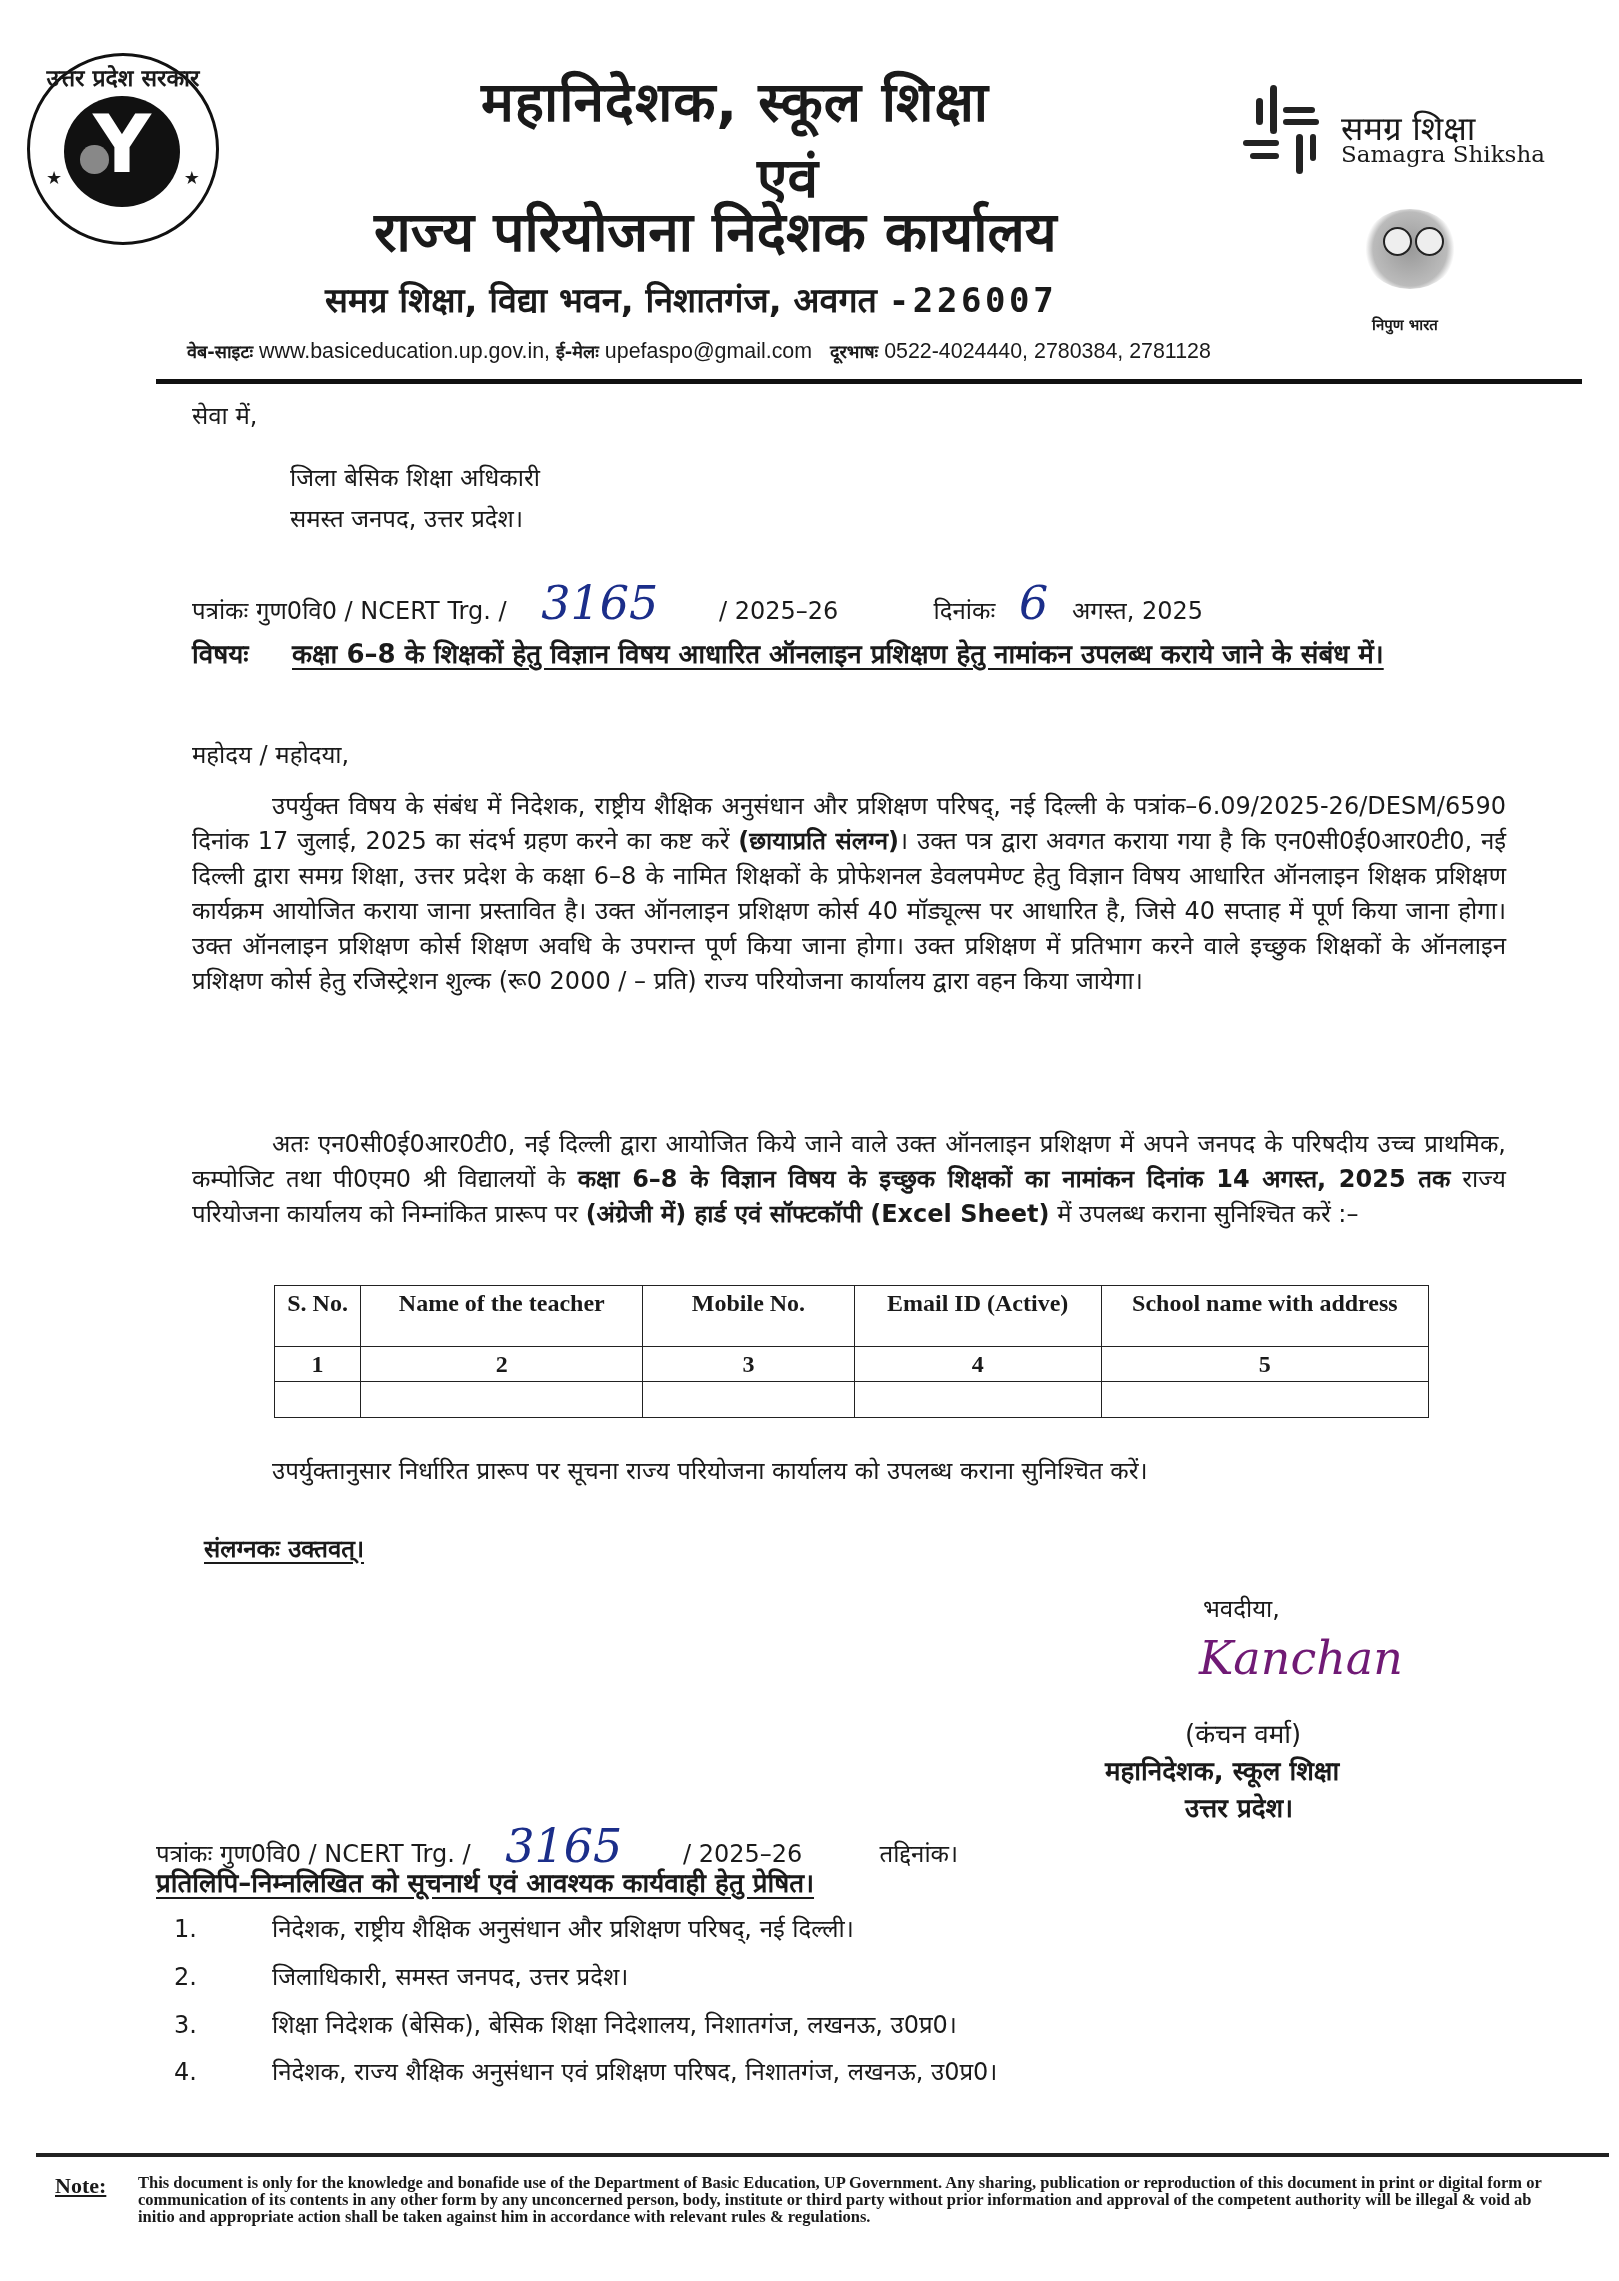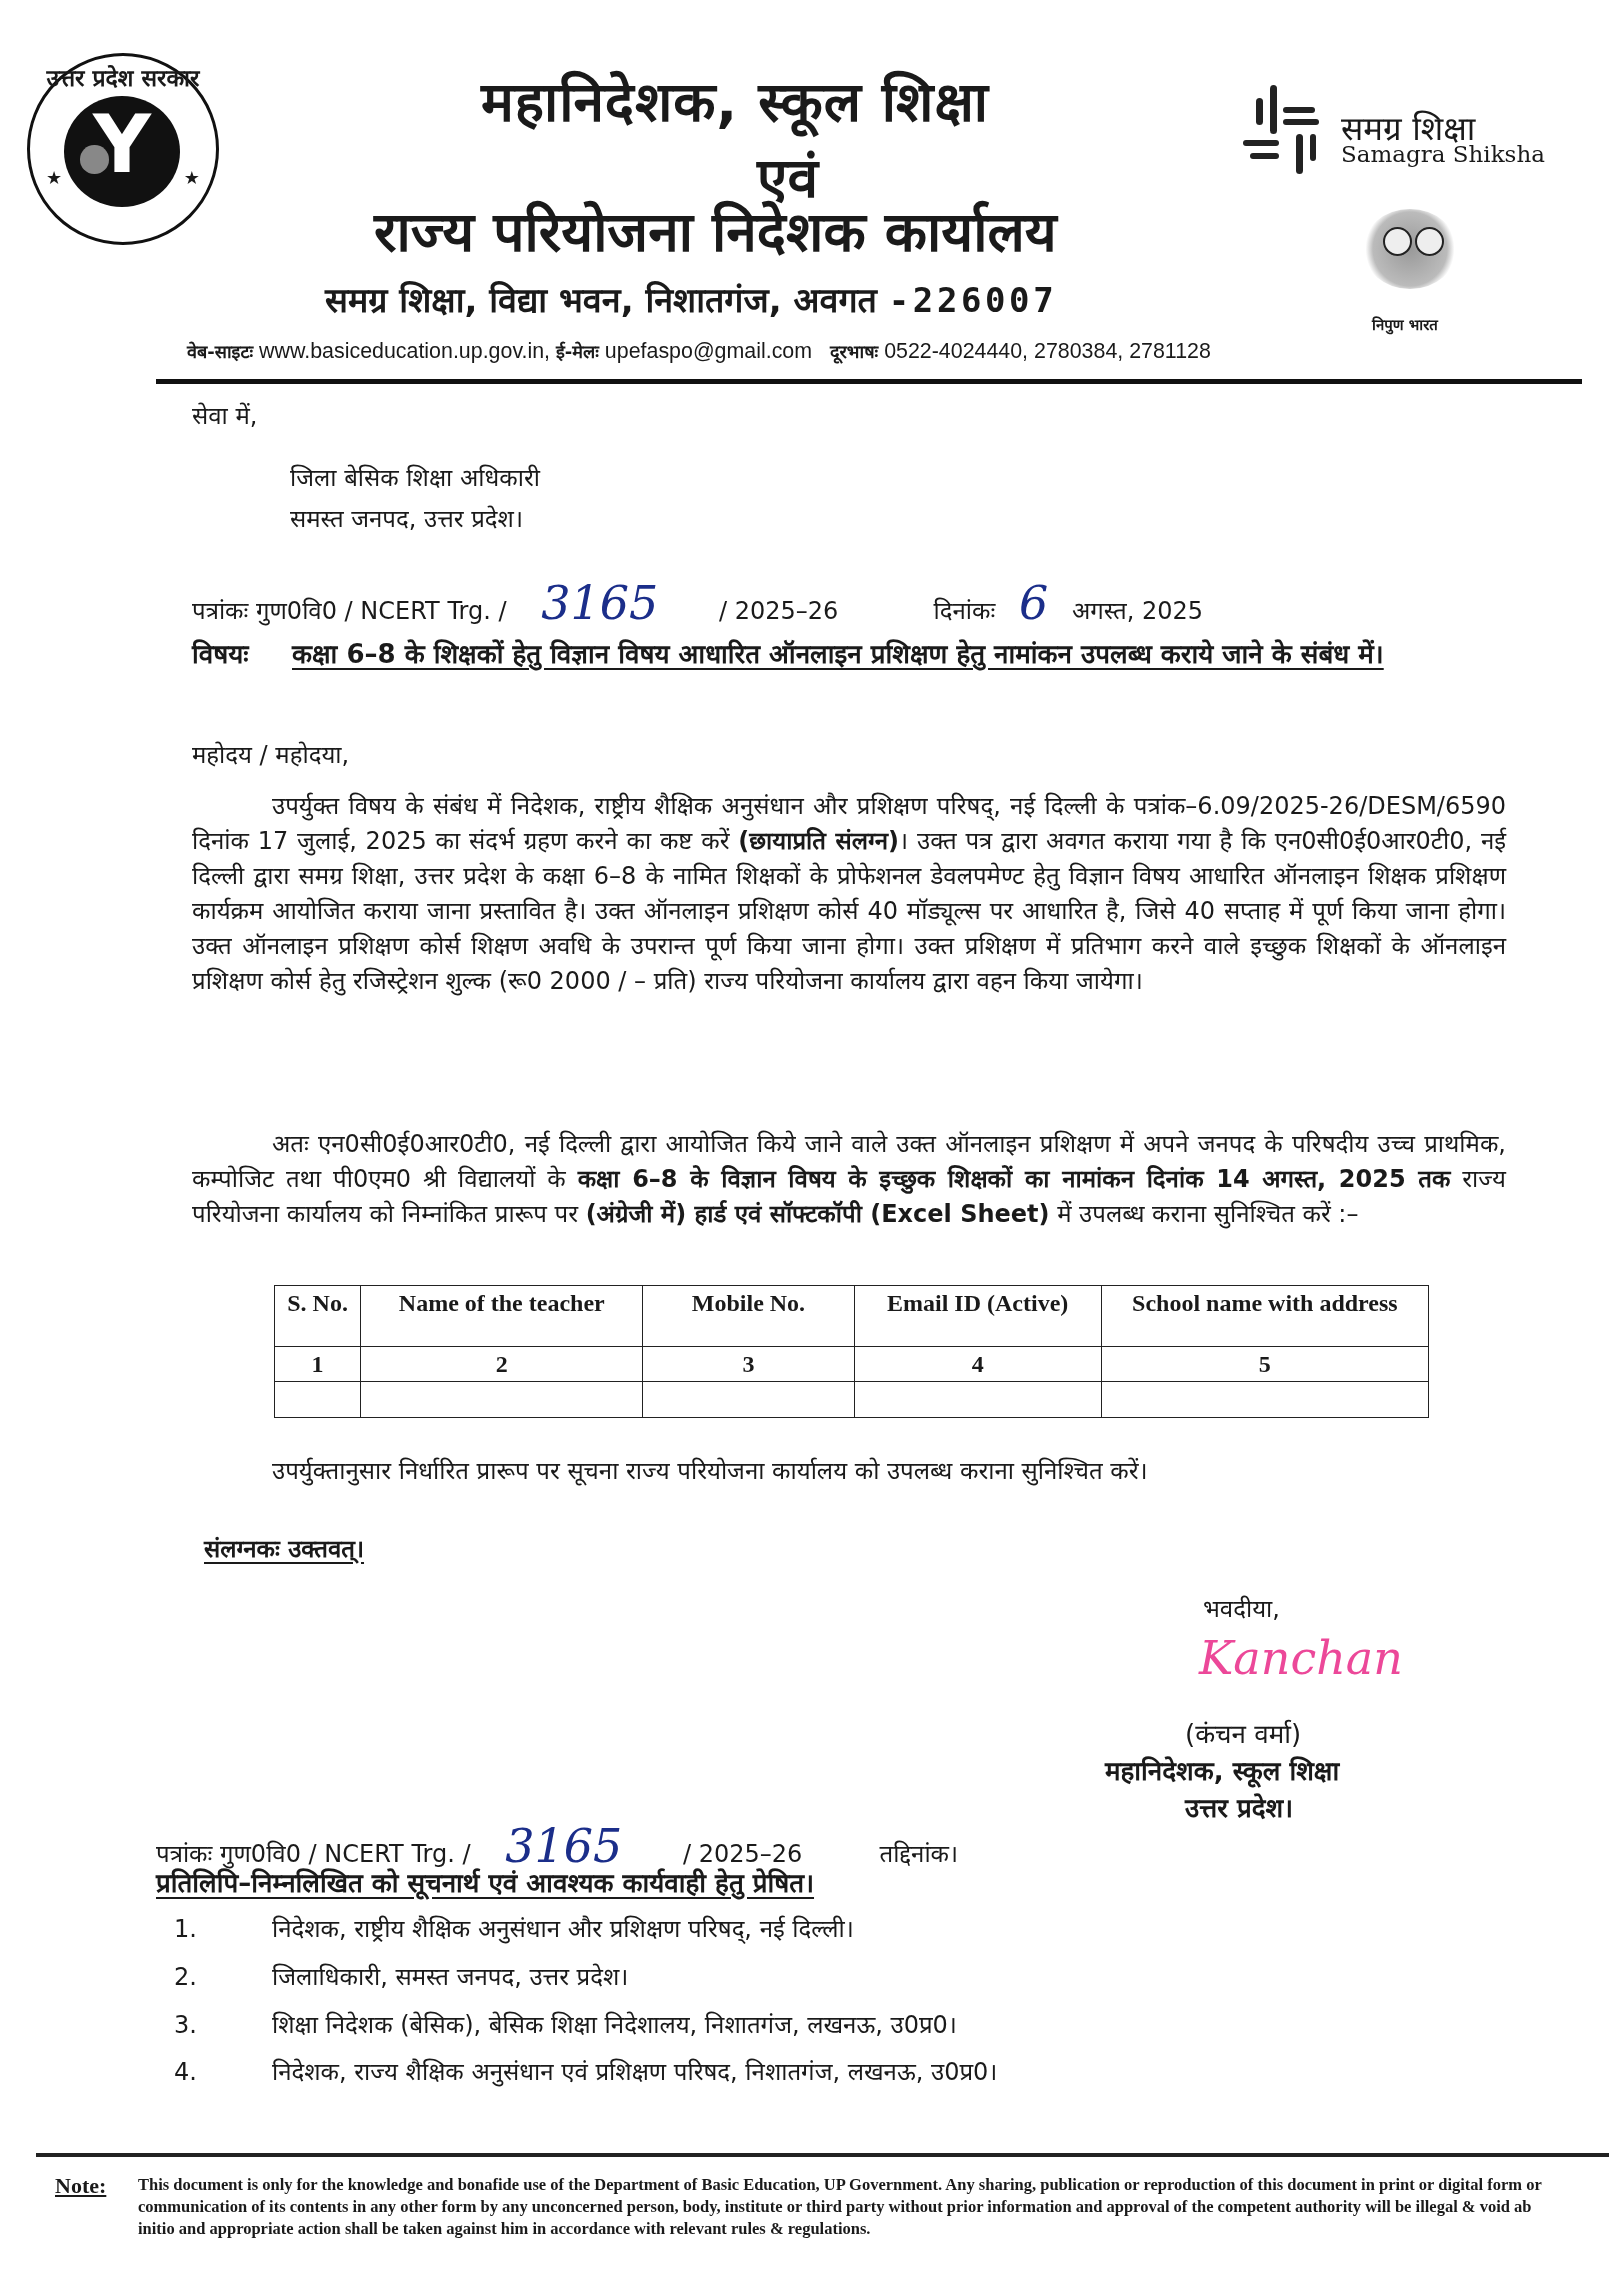--- a/index.html
+++ b/index.html
@@ -43,33 +43,33 @@
   .p1 { top: 789px; }
   .p2 { top: 1127px; }
   .para b { font-weight: bold; }
   
   .tbl { left: 274px; top: 1285px; border-collapse: collapse; font-family: "Liberation Serif", serif; font-weight: bold; font-size: 24px; }
   .tbl td { border: 1.8px solid #222; padding: 3.6px 7.1px; text-align: center; vertical-align: top; }
   .p3 { top: 1454px; }
   .encl { left: 176px; top: 1531px; font-size: 24px; font-weight: bold; text-decoration: underline; text-underline-offset: 5.3px; margin-left: 28px; }
   
   .bhavdiya { left: 1203px; top: 1591px; font-size: 24px; }
-  .sign { left: 1199px; top: 1631px; color: #ec4899; font-family: "DejaVu Serif", serif; font-style: italic; font-size: 46px; }
+  .sign { left: 1199px; top: 1631px; color: #701a75; font-family: "DejaVu Serif", serif; font-style: italic; font-size: 46px; }
   .signame { left: 1185px; top: 1715px; font-size: 26px; }
   .sigdesig { left: 1105px; top: 1752px; font-size: 26px; font-weight: bold; }
   .sigstate { left: 1185px; top: 1789px; font-size: 26px; font-weight: bold; }
   
   .ref2 { left: 156px; top: 1818px; }
   .copyhead { left: 156px; top: 1864px; font-size: 26px; font-weight: bold; text-decoration: underline; text-underline-offset: 5.3px; }
   .cl { left: 174px; font-size: 24px; }
   .cl .n { display: inline-block; width: 98px; }
   
   .rule-bot { left: 36px; top: 2153px; width: 1573px; height: 3.6px; background: #222; }
   .note-label { left: 55px; top: 2173px; font-family: "Liberation Serif", serif; font-weight: bold; font-size: 22px; text-decoration: underline; }
-  .note-text { left: 138px; top: 2174px; width: 1426px; font-family: "Liberation Serif", serif; font-weight: bold; font-size: 16.5px; line-height: 22px; }
+  .note-text { left: 138px; top: 2174px; width: 1426px; font-family: "Liberation Serif", serif; font-weight: bold; font-size: 16.5px; line-height: 17px; }
 </style>
 </head>
 <body>
 
 <div class="abs seal">
   <div class="seal-text">उत्तर प्रदेश सरकार</div>
   <div class="seal-inner">
     <div class="seal-y">Y</div>
     <div class="seal-dot"></div>
   </div>

